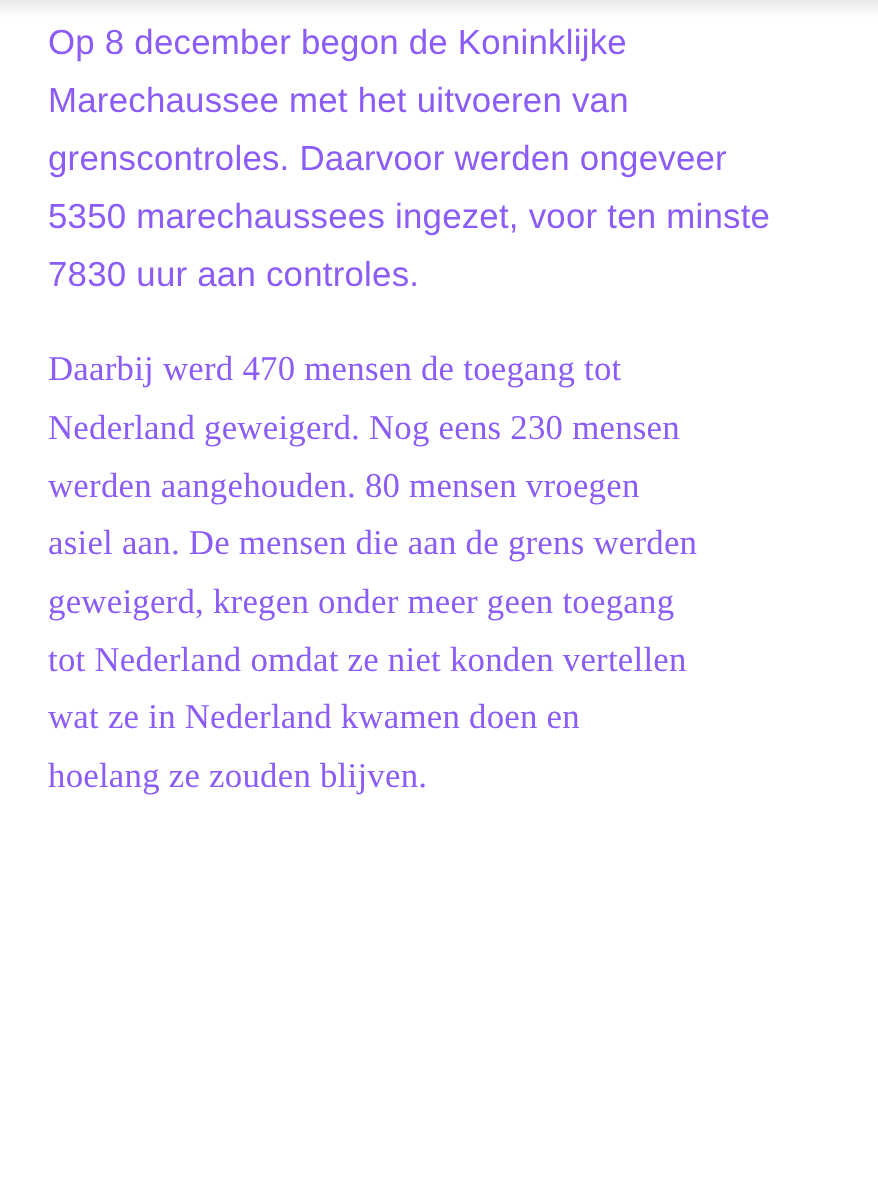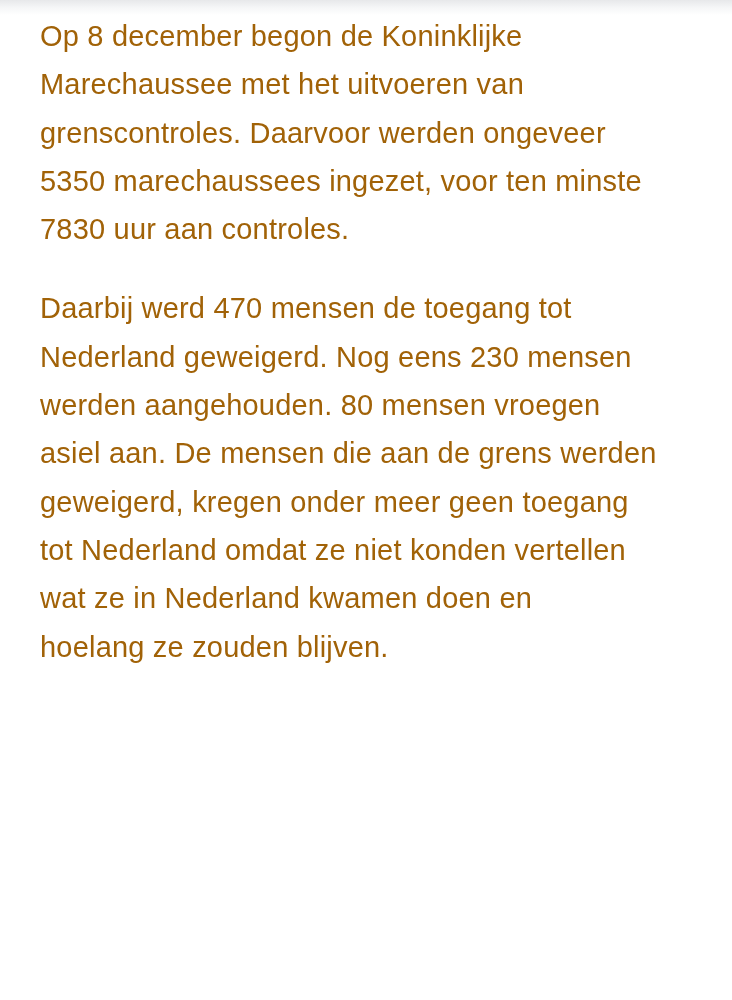--- a/index.html
+++ b/index.html
@@ -22,32 +22,33 @@
     width: 732px;
     height: 15px;
     background: linear-gradient(to bottom, #e7e8ea 0%, #f5f6f7 50%, #ffffff 100%);
     pointer-events: none;
   }
   .article-body {
     position: absolute;
     top: 12px;
     left: 40px;
     width: 660px;
-    color: #a16207;
+    color: #8b5cf6;
     font-size: 29px;
     font-weight: 300;
     line-height: 48.3px;
     letter-spacing: 0.2px;
   }
   .article-body p {
     margin: 0 0 31px 0;
     white-space: pre-line; 
   }
   .article-body p:last-child {
     margin-bottom: 0;
+    font-family: Liberation Serif, serif;
   }
 </style>
 </head>
 <body>
 
 <div class="top-shadow"></div>
 
 <main class="article-body">
   <p>Op 8 december begon de Koninklijke
 Marechaussee met het uitvoeren van

